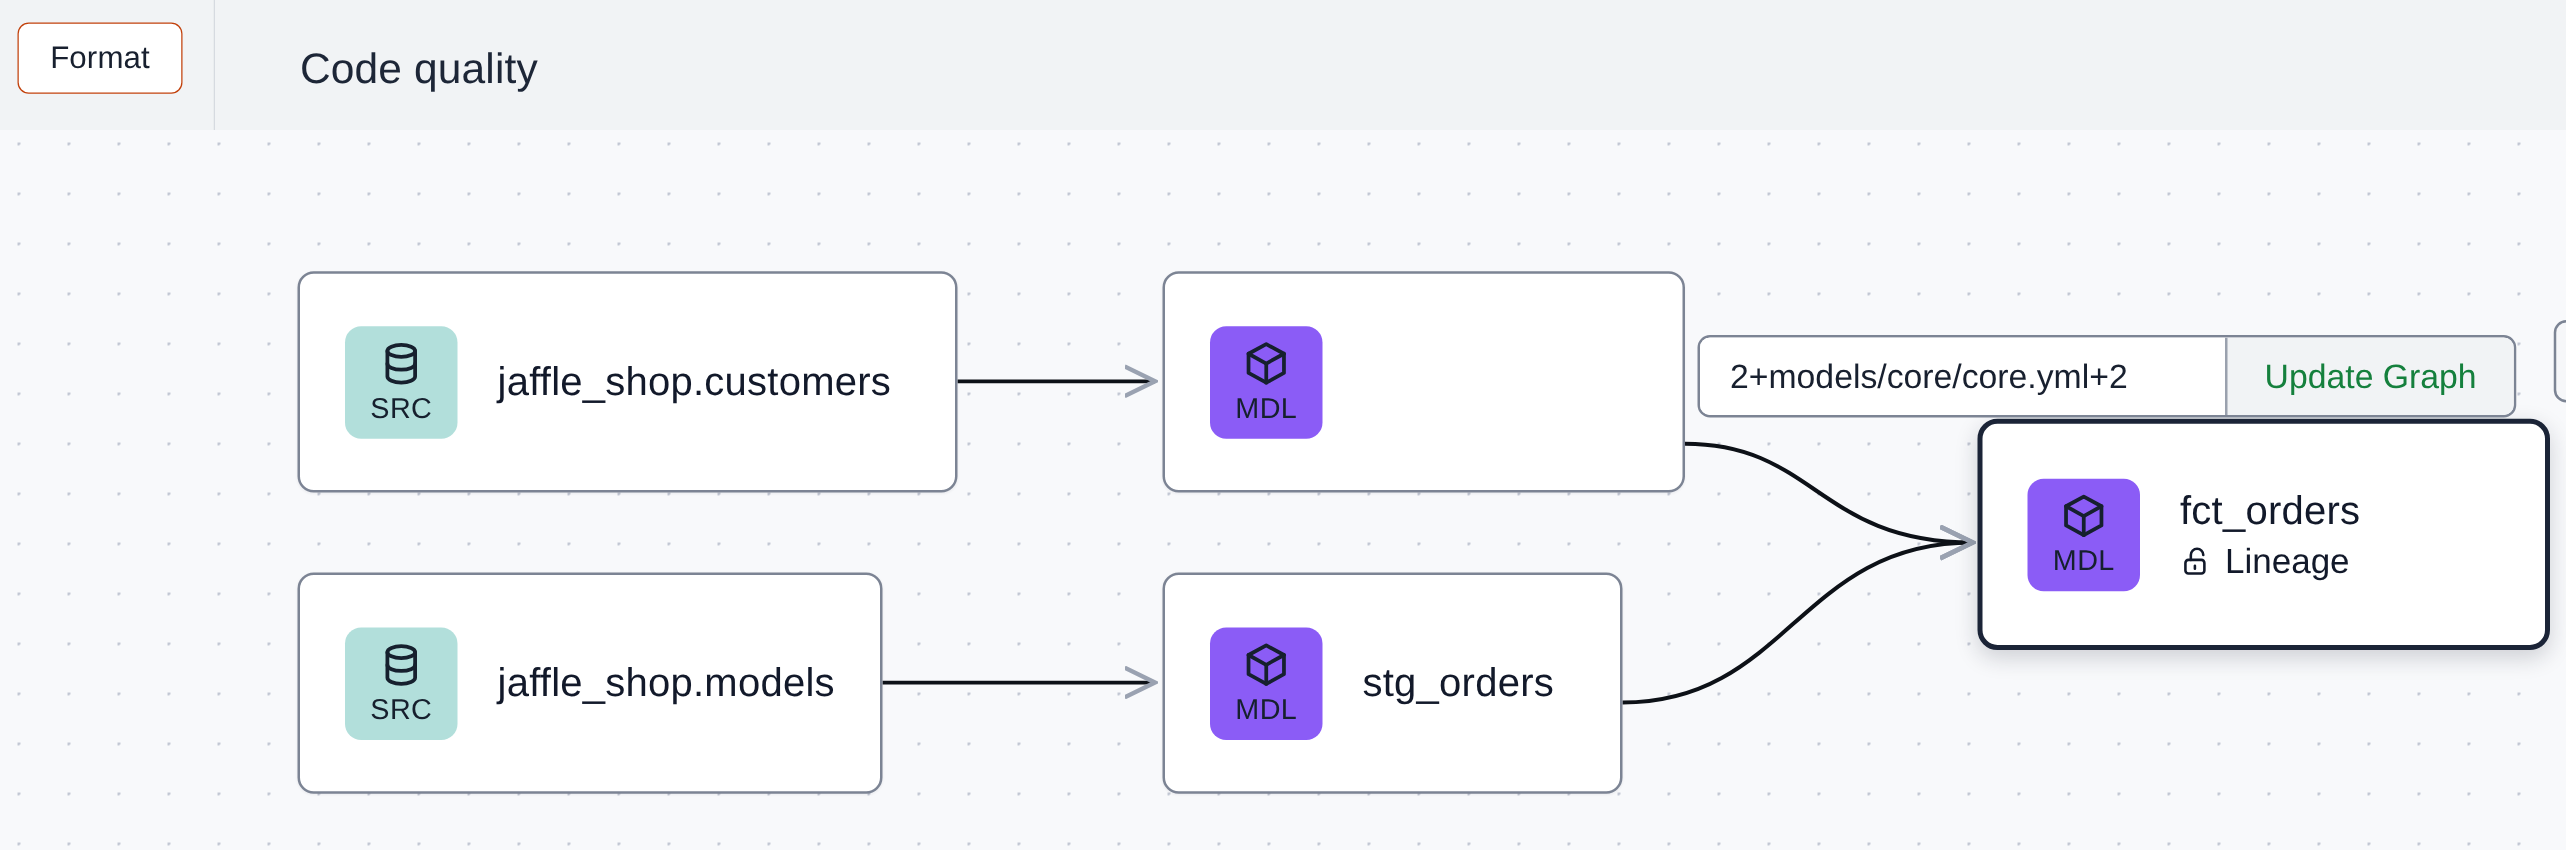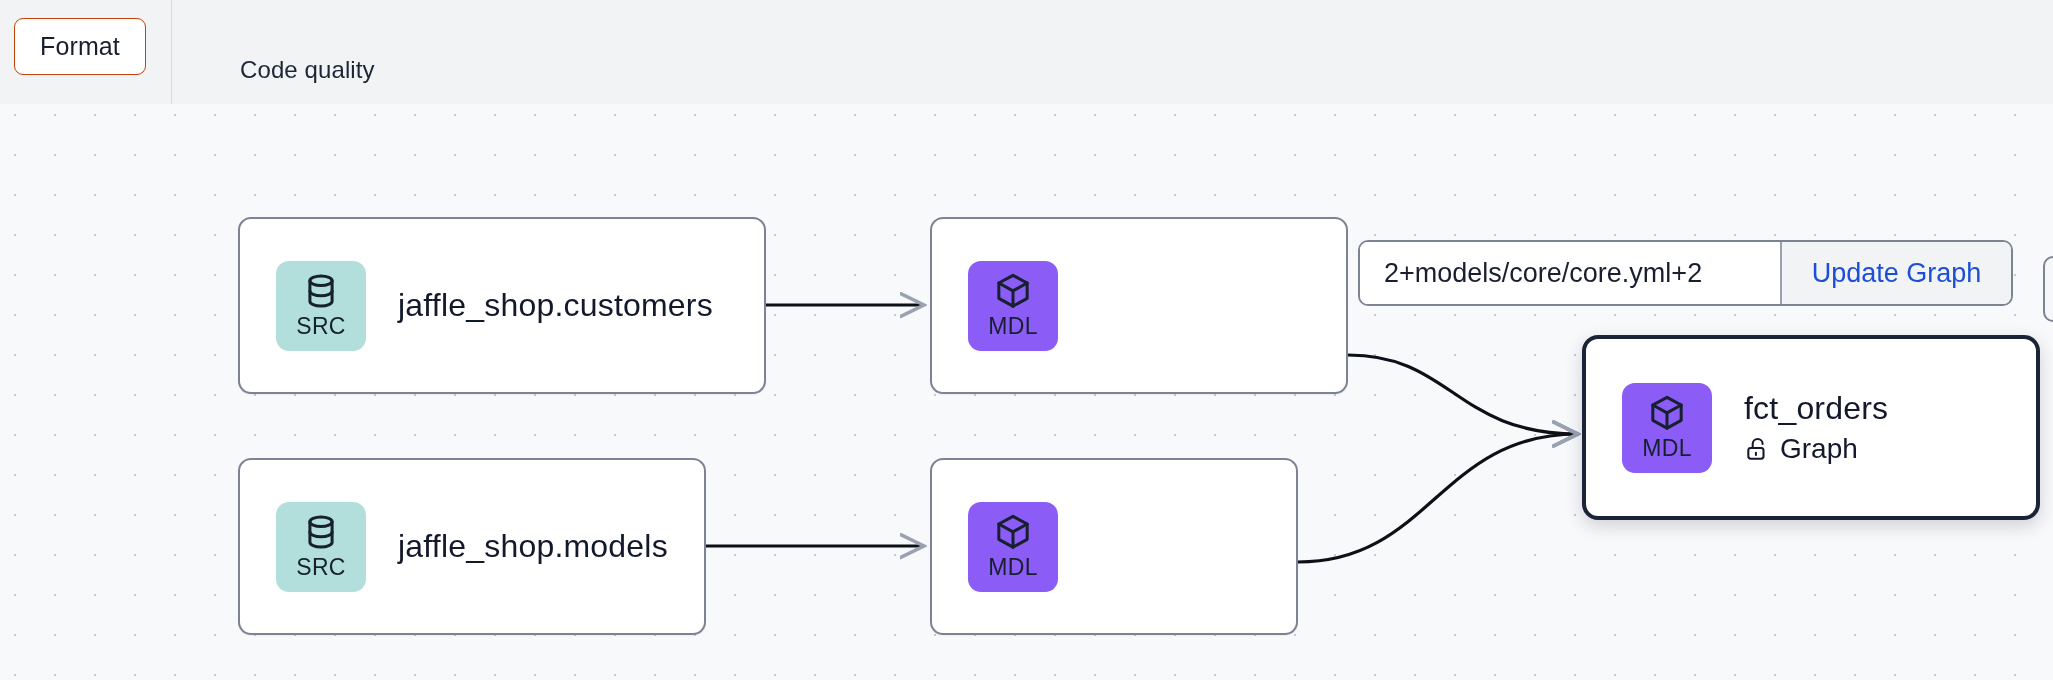--- a/index.html
+++ b/index.html
@@ -63,23 +63,23 @@
     align-items: flex-start;
     height: 104px;
     padding-left: 68px;
   }
 
   .tab {
     position: relative;
     height: 104px;
     display: flex;
     align-items: flex-start;
-    padding-top: 56px;
+    padding-top: 36px;
     margin-right: 64px;
-    font-size: 24px;
+    font-size: 34px;
     color: #1d2637;
     cursor: pointer;
     letter-spacing: 0.1px;
   }
 
   .tab.active::after {
     content: "";
     position: absolute;
     left: -24px;
     right: -24px;
@@ -172,21 +172,21 @@
     align-items: center;
     margin-top: 6px;
     font-size: 28px;
     color: #12192a;
   }
   .node-sub .lock-icon { margin-right: 10px; display: flex; }
 
   
   .selector-group {
     position: absolute;
-    top: 136px;
+    top: 164px;
     left: 1358px;
     display: flex;
     height: 66px;
     border: 2px solid #7c8494;
     border-radius: 10px;
     overflow: hidden;
     background: #ffffff;
     z-index: 10;
   }
 
@@ -201,21 +201,21 @@
     padding: 0 24px;
     font-family: "Liberation Sans", sans-serif;
   }
 
   .update-graph-btn {
     width: 231px;
     height: 100%;
     border: none;
     border-left: 2px solid #9aa1ae;
     background: #f1f3f5;
-    color: #1d4ed8;
+    color: #15803d;
     font-size: 27px;
     font-family: "Liberation Sans", sans-serif;
     cursor: pointer;
   }
 
   .edge-panel {
     position: absolute;
     top: 152px;
     left: 2043px;
     width: 60px;
@@ -309,20 +309,23 @@
     <div class="node" style="left:930px; top:354px; width:368px; height:177px;">
       <div class="badge mdl">
         <span>
           <svg width="40" height="40" viewBox="0 0 24 24" fill="none" stroke="#16202e" stroke-width="1.8" stroke-linecap="round" stroke-linejoin="round">
             <path d="M12 2.6 L20.5 7.2 L20.5 16.4 L12 21.1 L3.5 16.4 L3.5 7.2 Z"></path>
             <path d="M3.5 7.2 L12 11.9 L20.5 7.2"></path>
             <path d="M12 11.9 L12 21.1"></path>
           </svg>
         </span>
         <span class="badge-text">MDL</span>
+      </div>
+      <div class="node-body">
+        <div class="node-title">stg_orders</div>
       </div>
     </div>
 
     <div class="node selected" style="left:1582px; top:231px; width:458px; height:185px;">
       <div class="badge mdl">
         <span>
           <svg width="40" height="40" viewBox="0 0 24 24" fill="none" stroke="#16202e" stroke-width="1.8" stroke-linecap="round" stroke-linejoin="round">
             <path d="M12 2.6 L20.5 7.2 L20.5 16.4 L12 21.1 L3.5 16.4 L3.5 7.2 Z"></path>
             <path d="M3.5 7.2 L12 11.9 L20.5 7.2"></path>
             <path d="M12 11.9 L12 21.1"></path>
@@ -333,21 +336,21 @@
       <div class="node-body">
         <div class="node-title">fct_orders</div>
         <div class="node-sub">
           <span class="lock-icon">
             <svg width="26" height="28" viewBox="0 0 24 24" fill="none" stroke="#12192a" stroke-width="1.9" stroke-linecap="round" stroke-linejoin="round">
               <rect x="4" y="11" width="14" height="10" rx="2.2"></rect>
               <path d="M8 11 V7.4 a4.6 4.6 0 0 1 9.2 0"></path>
               <path d="M11 15.4 v2.1"></path>
             </svg>
           </span>
-          <span>Graph</span>
+          <span>Lineage</span>
         </div>
       </div>
     </div>
 
     <div class="selector-group">
       <input class="selector-input" type="text" value="2+models/core/core.yml+2" style="">
       <button class="update-graph-btn">Update Graph</button>
     </div>
 
     <div class="edge-panel"></div>

